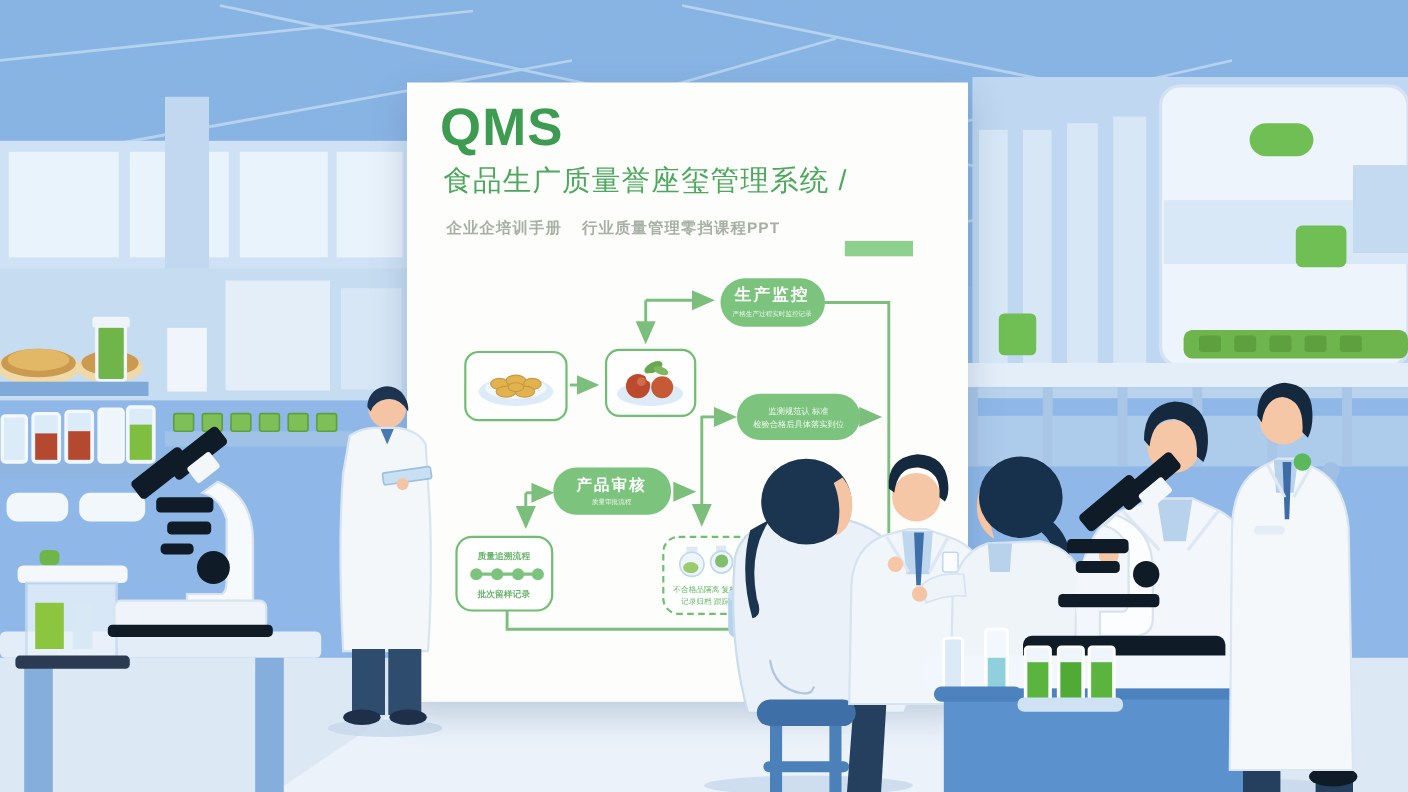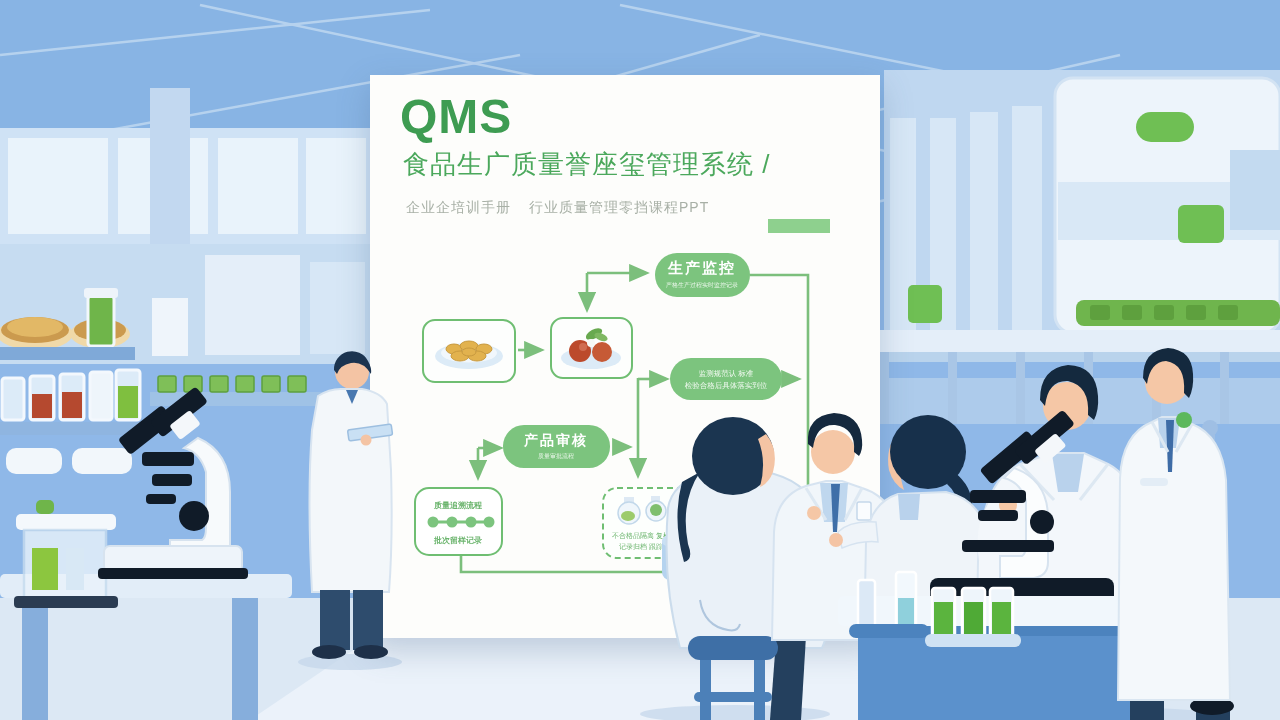--- a/index.html
+++ b/index.html
@@ -8,21 +8,21 @@
   .stage svg{position:absolute;left:0;top:0;display:block;}
   
   .board{position:absolute;left:370px;top:75px;width:510px;height:563px;
          background:#fdfdfb;box-shadow:0 12px 30px rgba(70,100,140,.28);text-align:right;}
   .board .qms{position:absolute;left:30px;top:14px;font-size:48px;font-weight:800;
               color:#3e9c52;letter-spacing:1px;}
   .board .heading{position:absolute;left:33px;top:72px;font-size:26px;font-weight:400;
                   color:#4ba85c;letter-spacing:1px;white-space:nowrap;}
   .board .tagline{position:absolute;left:36px;top:124px;font-size:14px;color:#a8b0a6;
                   letter-spacing:1px;white-space:nowrap;}
-  .board .tagline span{margin-right:18px;}
+  .board .tagline span{margin-right:18px;font-weight:bold;}
   .board .accent{position:absolute;left:398px;top:144px;width:62px;height:14px;background:#8ed08e;}
   .flow{position:absolute;left:0;top:0;width:510px;height:563px;}
   text{font-family:"Liberation Sans",sans-serif;}
 </style>
 </head>
 <body>
 
 <div class="stage">
 
   <svg width="1280" height="720" viewBox="0 0 1280 720">

